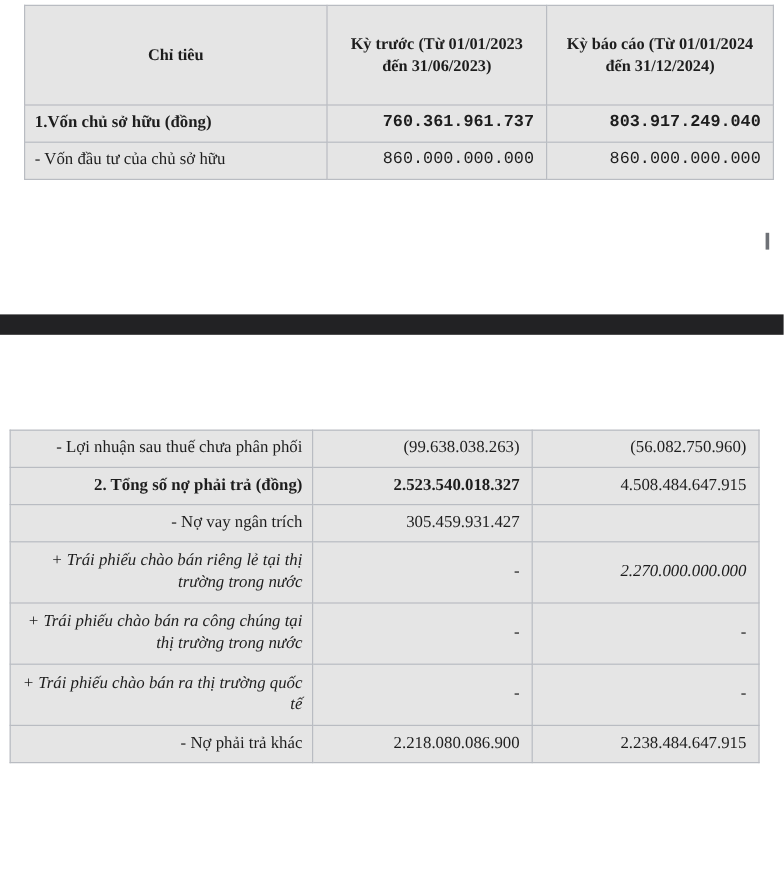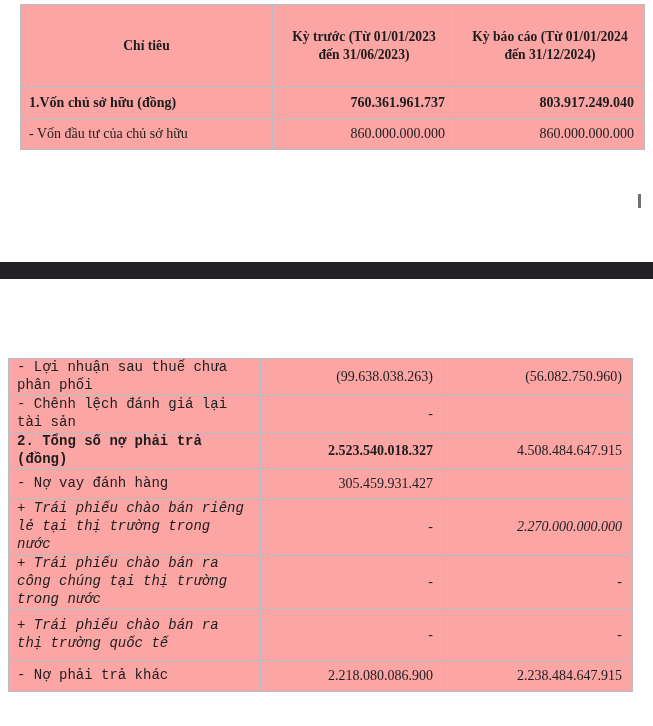--- a/index.html
+++ b/index.html
@@ -14,21 +14,21 @@
     overflow: hidden;
     font-family: "Liberation Serif", "DejaVu Serif", serif;
     color: #1c1c1c;
   }
 
   
   .doc-table {
     position: absolute;
     border-collapse: collapse;
     table-layout: fixed;
-    background: #fca5a5;
+    background: #e5e5e5;
   }
   .doc-table td {
     border: 1px solid #b9bcc2;
     padding: 0 8px;
     vertical-align: middle;
     font-size: 14px;
     line-height: 1.28;
     color: #1d1d1d;
   }
 
@@ -41,21 +41,21 @@
   #table-equity td { height: 30px; }
   #table-equity .hdr {
     height: 78px;
     text-align: center;
     font-weight: bold;
     font-size: 13.6px;
     line-height: 1.32;
     padding: 2px 10px;
   }
   #table-equity .label { text-align: left; }
-  #table-equity .num   { text-align: right; padding-right: 10px; }
+  #table-equity .num   { text-align: right; padding-right: 10px; font-family: Liberation Mono, monospace; }
   .bold { font-weight: bold; }
 
   
   #page-break-band {
     position: absolute;
     left: 0;
     top: 262px;
     width: 653px;
     height: 17px;
     background: #222224;
@@ -72,21 +72,21 @@
   }
 
   
   #table-liabilities {
     left: 8px;
     top: 358px;
     width: 624px;
   }
   #table-liabilities td { height: 30px; }
   #table-liabilities tr.tall td { height: 50px; }
-  #table-liabilities .label { text-align: left; font-family: Liberation Mono, monospace; }
+  #table-liabilities .label { text-align: right; }
   #table-liabilities .num   { text-align: right; padding-right: 10px; margin-left: 12px; }
   #table-liabilities .ital  { font-style: italic; }
 </style>
 </head>
 <body>
 
 <table class="doc-table" id="table-equity">
   <colgroup>
     <col style="width:252px">
     <col style="width:183px">
@@ -121,31 +121,26 @@
     <col style="width:183px">
     <col style="width:189px">
   </colgroup>
   <tbody>
     <tr>
       <td class="label">- Lợi nhuận sau thuế chưa phân phối</td>
       <td class="num">(99.638.038.263)</td>
       <td class="num">(56.082.750.960)</td>
     </tr>
     <tr>
-      <td class="label">- Chênh lệch đánh giá lại tài sản</td>
-      <td class="num">-</td>
-      <td class="num"></td>
-    </tr>
-    <tr>
       <td class="label bold">2. Tổng số nợ phải trả (đồng)</td>
       <td class="num bold">2.523.540.018.327</td>
       <td class="num">4.508.484.647.915</td>
     </tr>
     <tr>
-      <td class="label">- Nợ vay đánh hàng</td>
+      <td class="label">- Nợ vay ngân trích</td>
       <td class="num">305.459.931.427</td>
       <td class="num"></td>
     </tr>
     <tr class="tall">
       <td class="label ital">+ Trái phiếu chào bán riêng lẻ tại thị trường trong nước</td>
       <td class="num">-</td>
       <td class="num ital">2.270.000.000.000</td>
     </tr>
     <tr class="tall">
       <td class="label ital">+ Trái phiếu chào bán ra công chúng tại thị trường trong nước</td>

